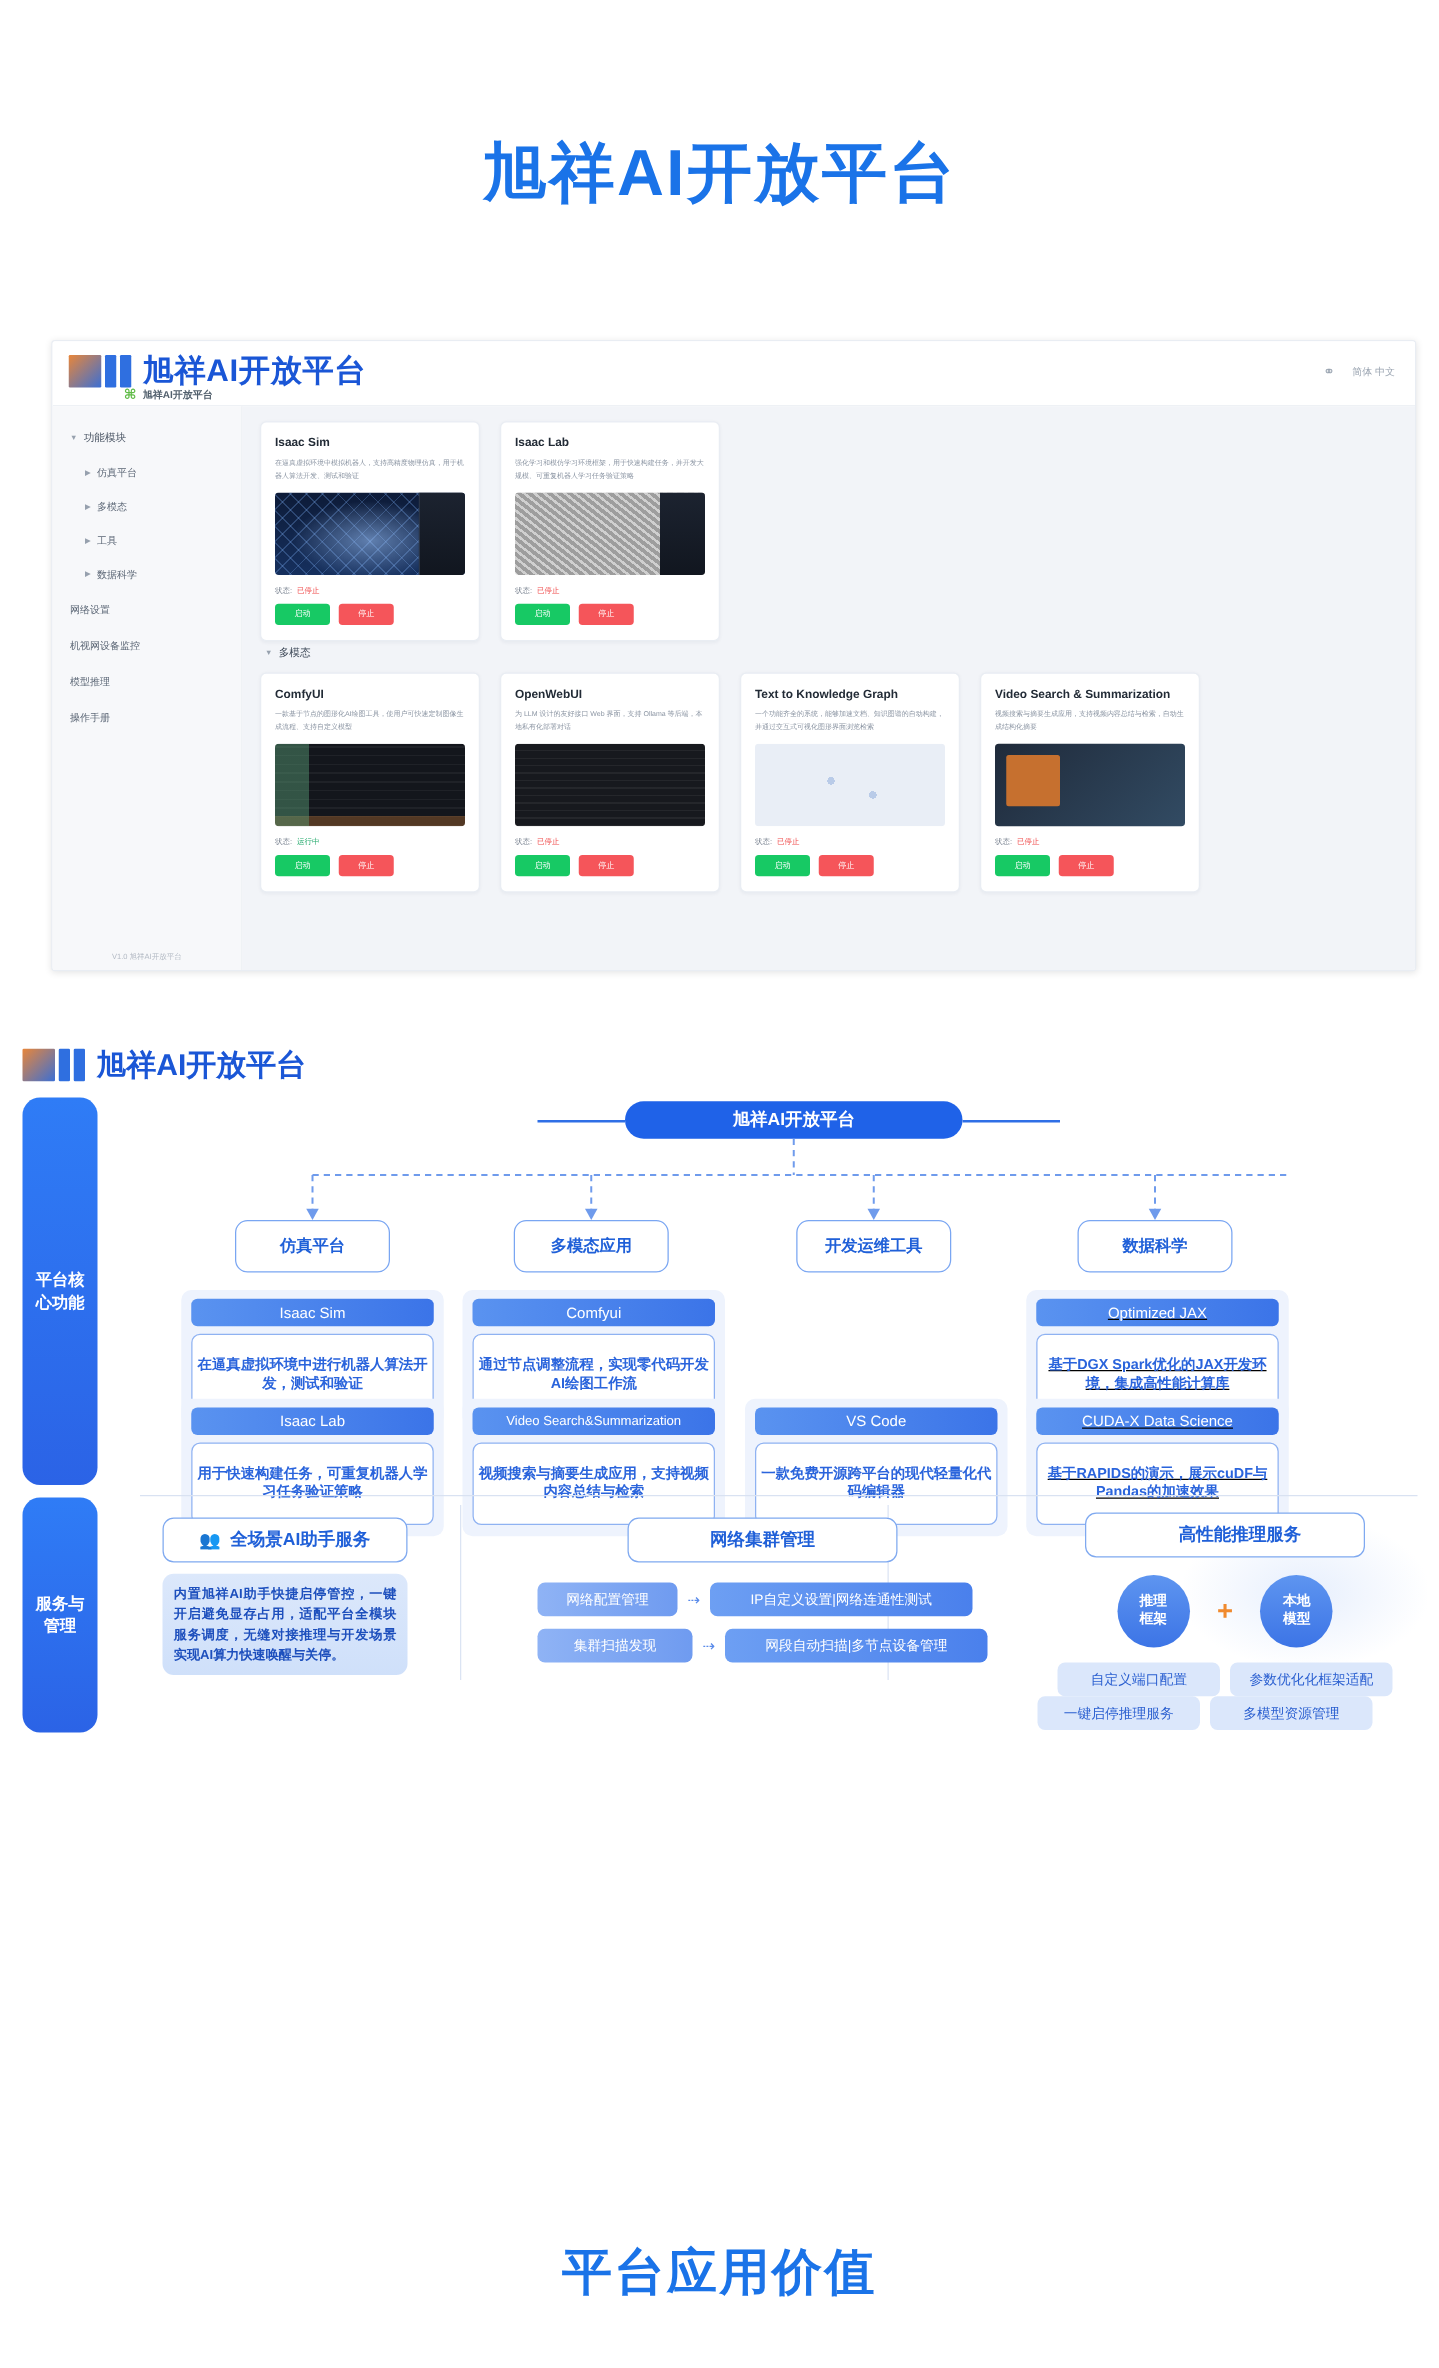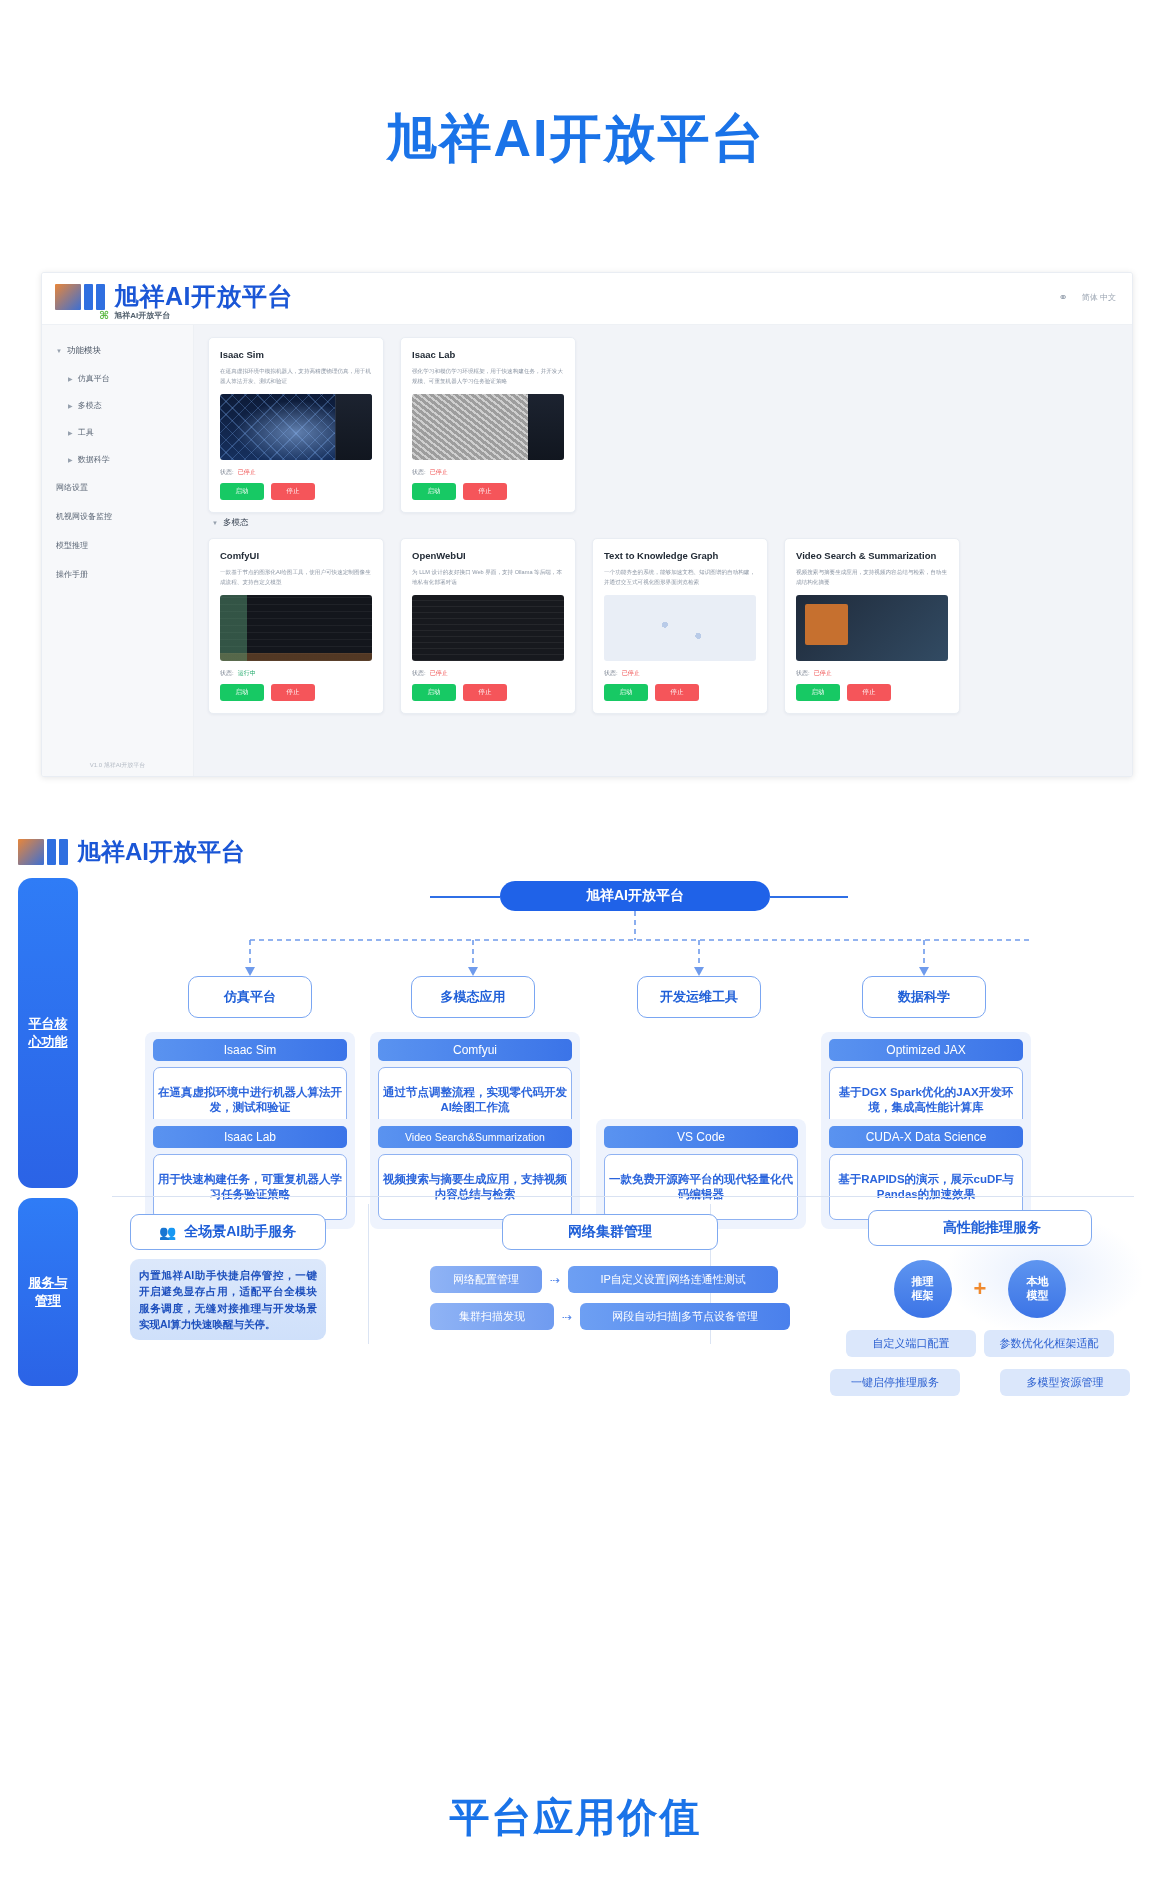--- a/index.html
+++ b/index.html
@@ -144,21 +144,20 @@
     display: flex; align-items: center; gap: 9px;
   }
   .arch-logo-text { color: #1a56d6; font-size: 24px; font-weight: bold; }
 
   .rail {
     position: absolute; left: 18px; width: 60px;
     background: linear-gradient(180deg,#2f7cf6,#2b63e6);
     border-radius: 14px; color: #fff; font-size: 13px; font-weight: bold;
     display: flex; align-items: center; justify-content: center; text-align: center;
     line-height: 1.35;
-    text-decoration: underline;
   }
   .rail.core { top: 42px; height: 310px; }
   .rail.svc  { top: 362px; height: 188px; }
 
   .root-pill {
     position: absolute; left: 500px; top: 45px; width: 270px; height: 30px;
     background: #1f62e8; border-radius: 15px; color: #fff;
     font-size: 14px; font-weight: bold; display: flex; align-items: center; justify-content: center;
   }
   .root-line-l, .root-line-r { position: absolute; top: 60px; height: 2px; background: #2f6fe6; }
@@ -186,21 +185,21 @@
     display: flex; align-items: center; justify-content: center;
     background: linear-gradient(90deg,#5a93f0,#3b74e8);
     margin-bottom: 6px;
   }
   .fcard .desc {
     border: 1.3px solid #8fb2f2; border-radius: 7px; background: #fff;
     color: #2a64dc; font-size: 11.5px; font-weight: bold; line-height: 1.3;
     text-align: center; padding: 17px 4px;
   }
   .r0 { top: 196px; } .r1 { top: 283px; }
-  .k0 { left: 145px; } .k1 { left: 370px; } .k2 { left: 596px; } .k3 { left: 821px; }
+  .k0 { left: 145px; } .k1 { left: 370px; } .k2 { left: 596px; } .k3 { left: 821px; text-decoration: underline; }
 
   .svc-divider { position: absolute; left: 112px; top: 360px; width: 1022px; height: 1px; background: #d9e2f2;}
   .vsep { position: absolute; width: 1px; background: #dbe4f3; top: 368px; height: 140px;}
 
   .svc-box { position: absolute; }
   .svc-title {
     border: 1.6px solid #7fa9f0; border-radius: 9px; background: #fff;
     color: #2060d8; font-size: 14px; font-weight: bold;
     display: flex; align-items: center; justify-content: center; gap: 7px;
     padding: 8px 14px;
@@ -488,21 +487,21 @@
     <div class="svc-title" style="width:224px; margin:4px auto;padding-left:38px;">高性能推理服务</div>
     <div style="display:flex; align-items:center; justify-content:center; gap:22px; margin-top:14px;">
       <div class="circle">推理<br>框架</div>
       <span class="plus">+</span>
       <div class="circle">本地<br>模型</div>
     </div>
     <div style="display:flex; gap:8px; margin-top:12px; justify-content:center;">
       <div class="chip ghost" style="width:130px;">自定义端口配置</div>
       <div class="chip ghost" style="width:130px;">参数优化化框架适配</div>
     </div>
-    <div style="display:flex; gap:8px; margin-top:12px; justify-content:space-between;">
+    <div style="display:flex; gap:8px; margin-top:0; justify-content:flex-start;">
       <div class="chip ghost" style="width:130px;">一键启停推理服务</div>
       <div class="chip ghost" style="width:130px;">多模型资源管理</div>
     </div>
   </div>
 
 </div>
 
 <div class="footer-title">平台应用价值</div>
 
 </body></html>

